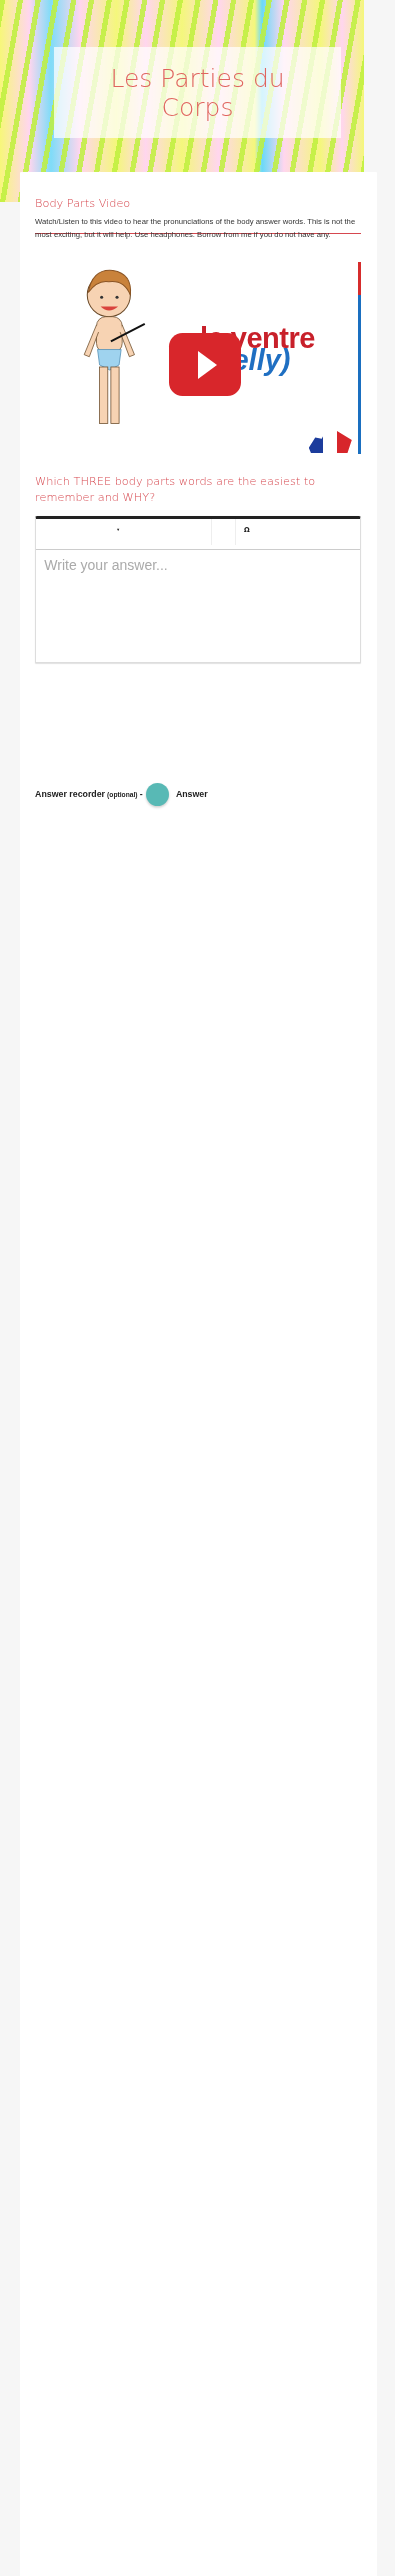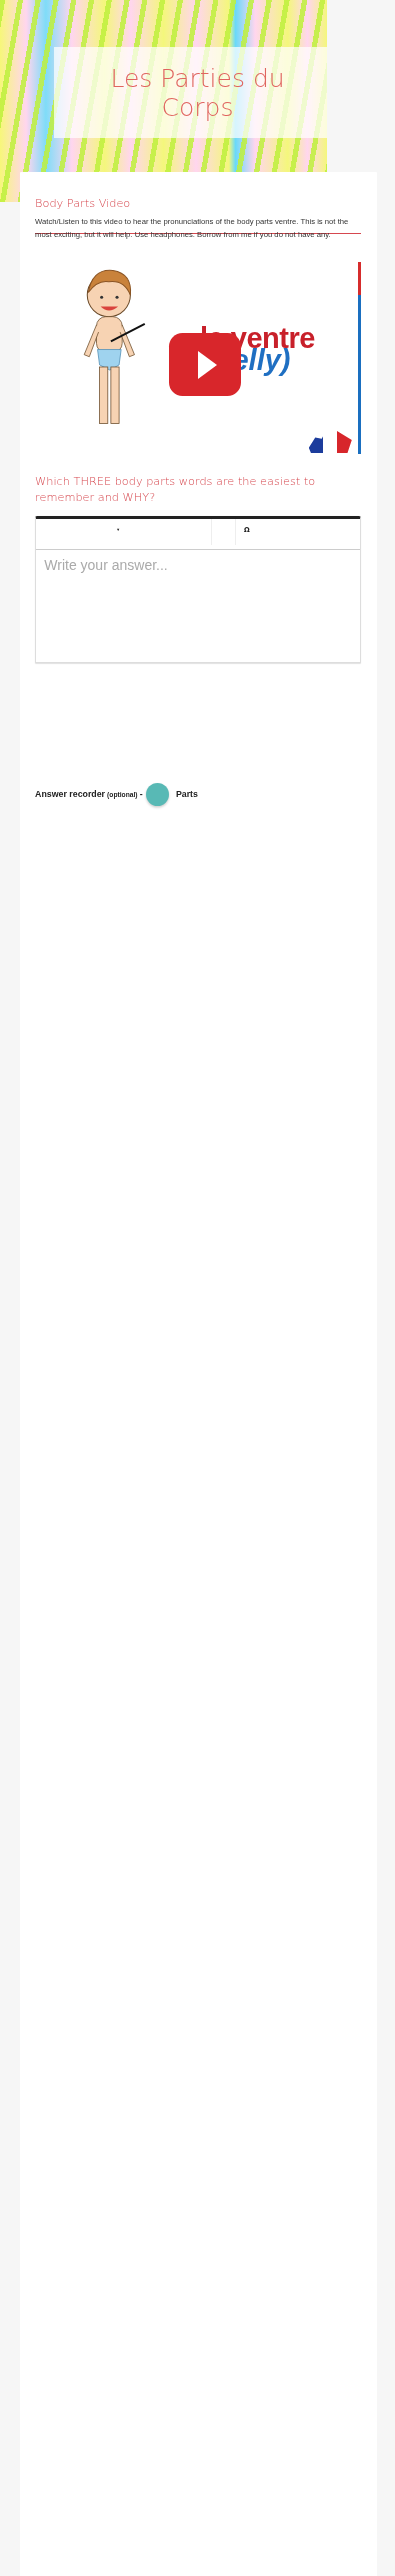--- a/index.html
+++ b/index.html
@@ -6,21 +6,21 @@
   html, body { width: 396px; }
   body {
     background: #f6f6f6;
     font-family: "DejaVu Sans", sans-serif;
     color: #333;
     height: 3157px;
     position: relative;
     overflow-x: hidden;
   }
   .banner {
-    position: absolute; left: 0; top: 0; width: 327px; height: 202px;
+    position: absolute; left: 0; top: 0; width: 364px; height: 202px;
     background:
       repeating-linear-gradient(100deg, rgba(190,240,60,0.85) 0 5.2px, transparent 5.2px 17.5px),
       linear-gradient(90deg, #f7f77a 0%, #ffd6ee 8%, #7fdcf8 14%, #ffd6ee 22%, #f4f77c 32%, #ffd6ee 40%, #f4f77c 50%, #ffd6ee 60%, #f4f77c 70%, #6ad9f9 72%, #ffd6ee 78%, #f4f77c 88%, #ffd6ee 94%, #f4f77c 100%);
     overflow: hidden;
   }
   .banner-box {
     position: absolute; left: 54px; top: 47px; width: 287px; height: 91px;
     background: rgba(255,255,255,0.72);
     display: flex; align-items: center; justify-content: center; text-align: center;
   }
@@ -98,21 +98,21 @@
 
 <div class="banner">
   <div class="banner-box">
     <div class="banner-title">Les Parties du Corps</div>
   </div>
 </div>
 
 <div class="card">
 
   <div class="sec-title" style="top:24px; border-bottom-color:#d6484f;">Body Parts Video</div>
-  <div class="para" style="top:43px;">Watch/Listen to this video to hear the pronunciations of the body parts ventre.  This is not the most exciting, but it will help.  Use headphones.  Borrow from me if you do not have any.</div>
+  <div class="para" style="top:43px;">Watch/Listen to this video to hear the pronunciations of the body answer words.  This is not the most exciting, but it will help.  Use headphones.  Borrow from me if you do not have any.</div>
 
   <div class="video" style="top:90px; height:192px;">
     <svg class="vid-kid" viewBox="0 0 150 328">
       <circle cx="62" cy="60" r="42" fill="#f7d3b3" stroke="#6b4b2a" stroke-width="2"></circle>
       <path d="M22 55 Q30 8 70 12 Q108 18 104 60 Q92 30 62 34 Q40 30 22 55 Z" fill="#c9823b" stroke="#8a5424" stroke-width="2"></path>
       <circle cx="48" cy="64" r="3" fill="#333"></circle>
         <circle cx="78" cy="64" r="3" fill="#333"></circle>
       <path d="M46 82 Q62 98 80 82 Z" fill="#d9433d"></path>
       <rect x="38" y="102" width="50" height="70" rx="18" fill="#f7d3b3" stroke="#6b4b2a" stroke-width="1.5"></rect>
       <path d="M38 118 L14 176 L24 180 L42 132" fill="#f7d3b3" stroke="#6b4b2a" stroke-width="1.5"></path>
@@ -139,17 +139,17 @@
       <span class="tb-sep2"></span>
       <span class="tb-omega">Ω</span>
     </div>
     <textarea style="height: 112px;" placeholder="Write your answer..."></textarea>
   </div>
   <div class="recorder" style="top:610px;">
     <span class="rec-label">Answer recorder</span>
     <span class="rec-opt">(optional)</span>
     <span class="rec-dash">-</span>
     <span class="rec-btn"></span>
-    <span class="rec-voice">Parts</span>
+    <span class="rec-voice">Answer</span>
   </div>
 
 </div>
 
 
 </body></html>

